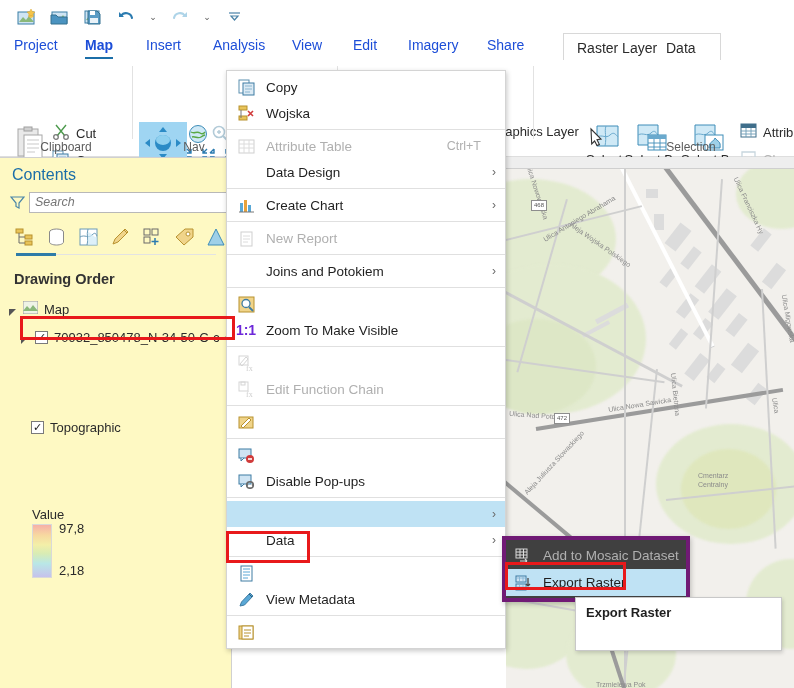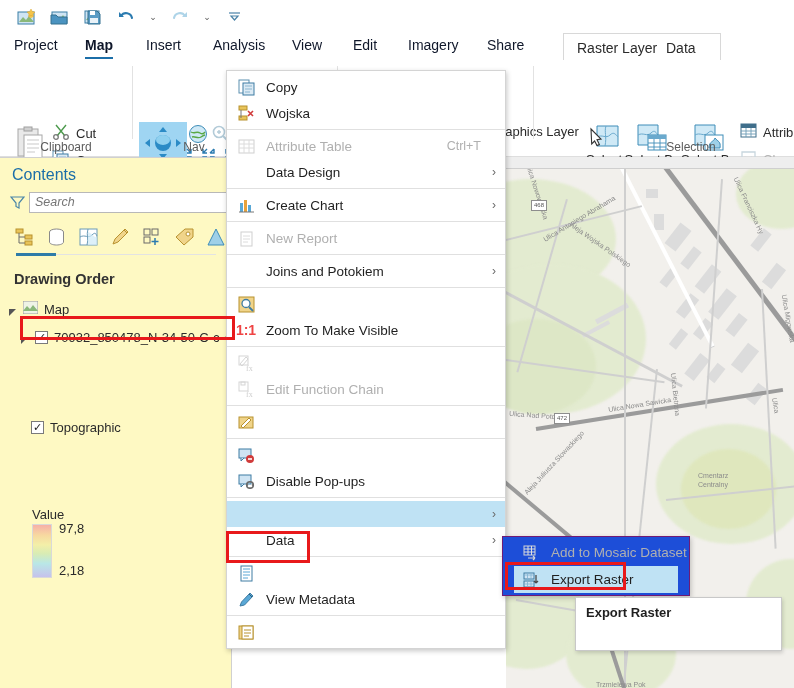--- a/index.html
+++ b/index.html
@@ -20,21 +20,21 @@
   .qat-btn{ width:26px; height:24px; display:flex; align-items:center; justify-content:center; cursor:default;}
   .qat-caret{ width:14px; height:24px; display:flex; align-items:center; justify-content:center; font-size:9px; color:#5a5a5a;}
 
   
   #tabbar{
     position:absolute; left:0; top:33px; width:794px; height:27px;
     background:#ffffff;
   }
   .tab{
     position:absolute; top:0; height:27px; line-height:25px;
-    font-size:14px; color:#0f172a; white-space:nowrap; cursor:default;
+    font-size:14px; color:#1d4ed8; white-space:nowrap; cursor:default;
   }
   .tab.active{ font-weight:bold; }
   .tab.active::after{
     content:""; position:absolute; left:0; right:0; bottom:1px; height:2.5px; background:#1b6ea8;
   }
   #ctx-tabgroup{
     position:absolute; top:33px; left:563px; width:158px; height:28px;
     background:#ffffff; border:1px solid #d8d8d8; border-bottom:none;
     display:flex; align-items:center;
   }
@@ -128,22 +128,22 @@
   .mi.dim{ color:#b0b0b0; }
   .mi.sel{ background:#bfe2f4; }
   .mi .mi-ico{ width:20px; height:20px; margin-right:10px; display:flex; align-items:center; justify-content:center; flex:none; }
   .mi .mi-accel{ position:absolute; right:24px; font-size:12.5px; color:#b0b0b0; }
   .mi .mi-arrow{ position:absolute; right:9px; font-size:12px; color:#6a6a6a; }
   .msep{ height:1px; background:#e0e0e0; margin:3px 0; }
 
   
   #submenu{
     position:absolute; left:502px; top:536px; width:188px;
-    background:#1d4ed8; border:1px solid #701a75; box-shadow:1px 2px 5px rgba(0,0,0,.22);
-    padding:2px 11px;
+    background:#404040; border:4px solid #701a75; box-shadow:1px 2px 5px rgba(0,0,0,.22);
+    padding:2px 0;
   }
   #submenu .mi{ height:27px; padding-left:7px; }
 
   
   #tooltip{
     position:absolute; left:575px; top:597px; width:207px; height:54px;
     background:#ffffff; border:1px solid #c8c8c8; box-shadow:1px 2px 4px rgba(0,0,0,.16);
     padding:7px 10px;
   }
   #tooltip .tt-title{ font-size:13px; font-weight:bold; color:#1f1f1f; }
@@ -670,21 +670,21 @@
           <rect x="1" y="1" width="15" height="15" fill="#f0d48a" stroke="#b8922f"></rect>
           <circle cx="8" cy="7.5" r="4" fill="#fff" stroke="#3f7ca3" stroke-width="1.3"></circle>
           <path d="M11 11l4 4" stroke="#3f7ca3" stroke-width="1.8"></path>
         </svg>
     </span>
     <span></span>
   </div>
 
 
   <div class="mi">
-    <span class="mi-ico" style="font-size:14px;font-weight:bold;color:#ef4444">1:1</span>
+    <span class="mi-ico" style="font-size:14px;font-weight:bold;color:#6d28d9">1:1</span>
     <span>Zoom To Make Visible</span>
   </div>
 
   <div class="msep"></div>
 
   <div class="mi dim">
     <span class="mi-ico">
       <svg width="17" height="17" viewBox="0 0 17 17">
           <rect x="1" y="1" width="9" height="9" fill="none" stroke="#d5d5d5"></rect>
           <path d="M2 9l6-7 2 2-6 7z" fill="none" stroke="#d5d5d5"></path>

